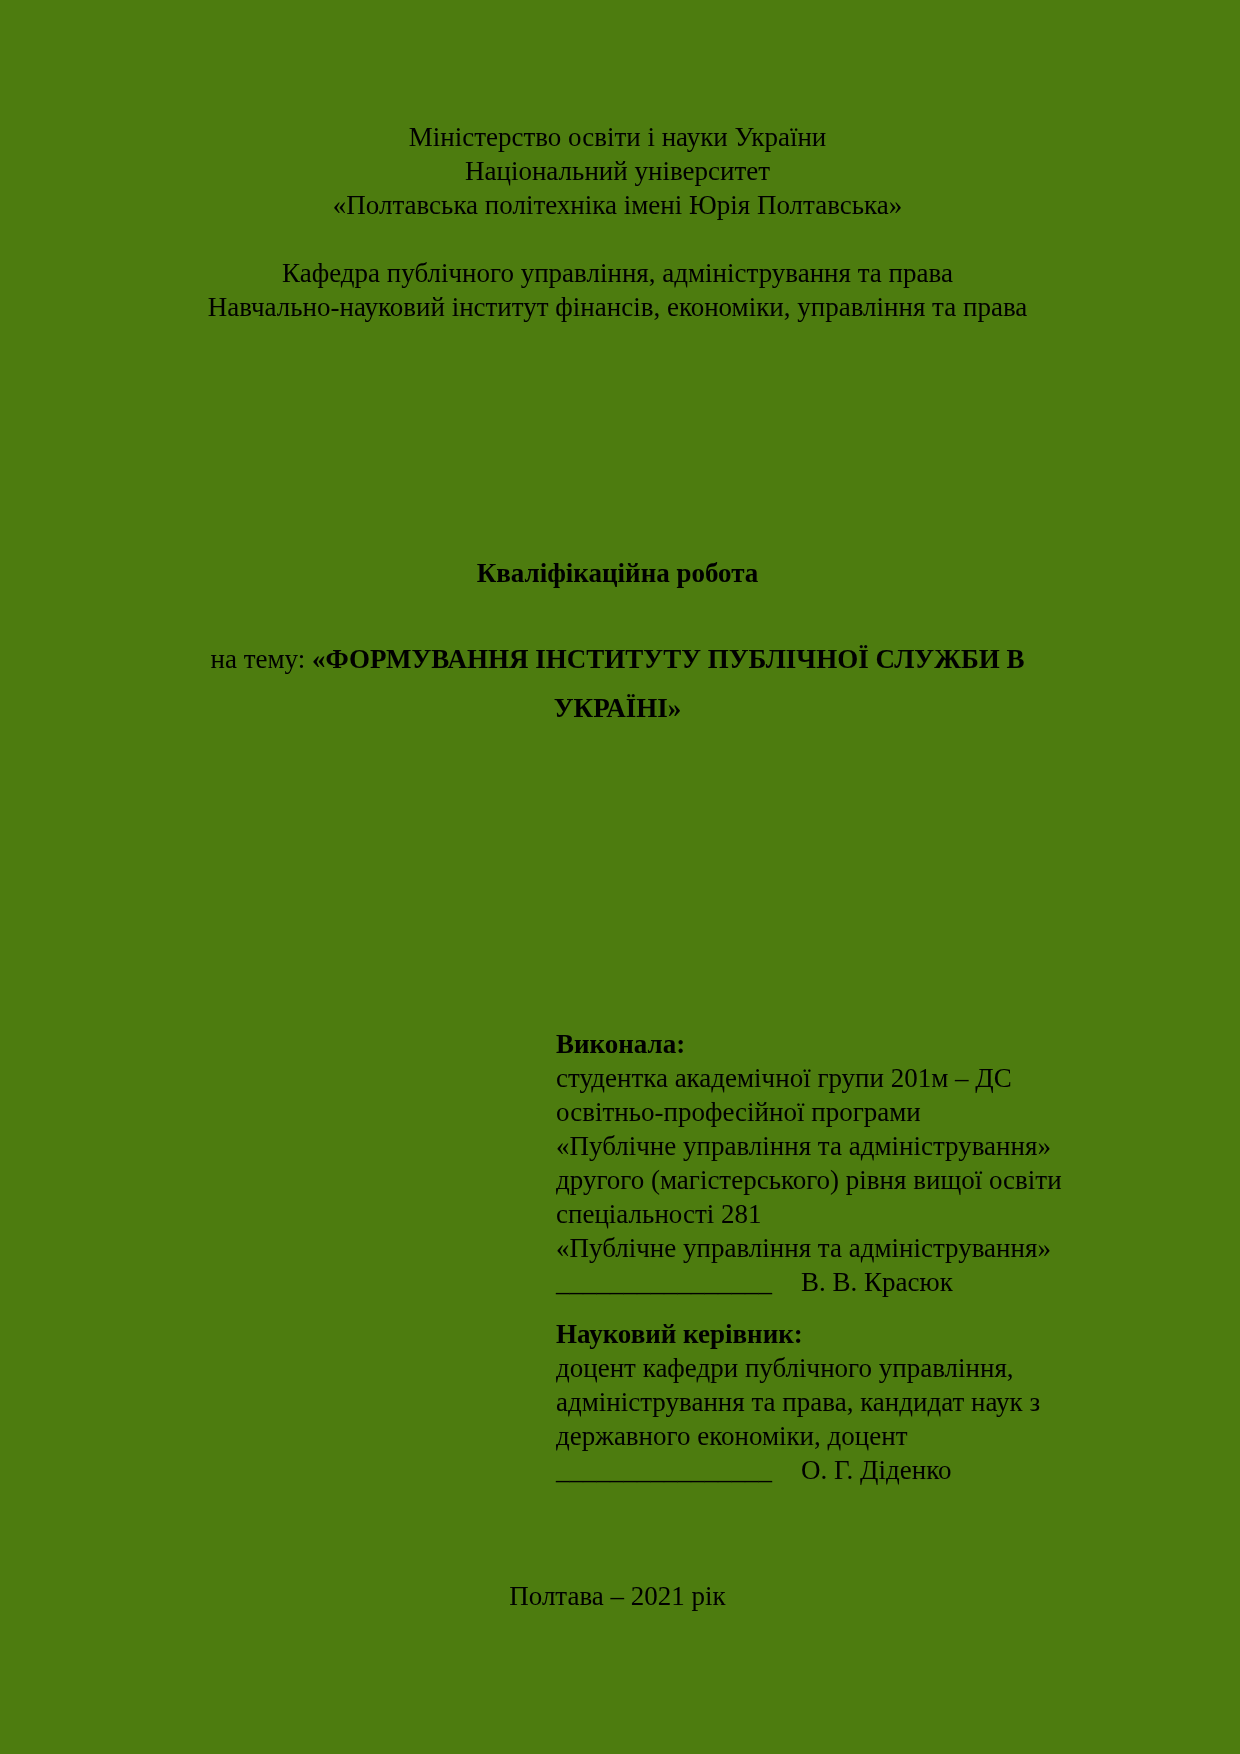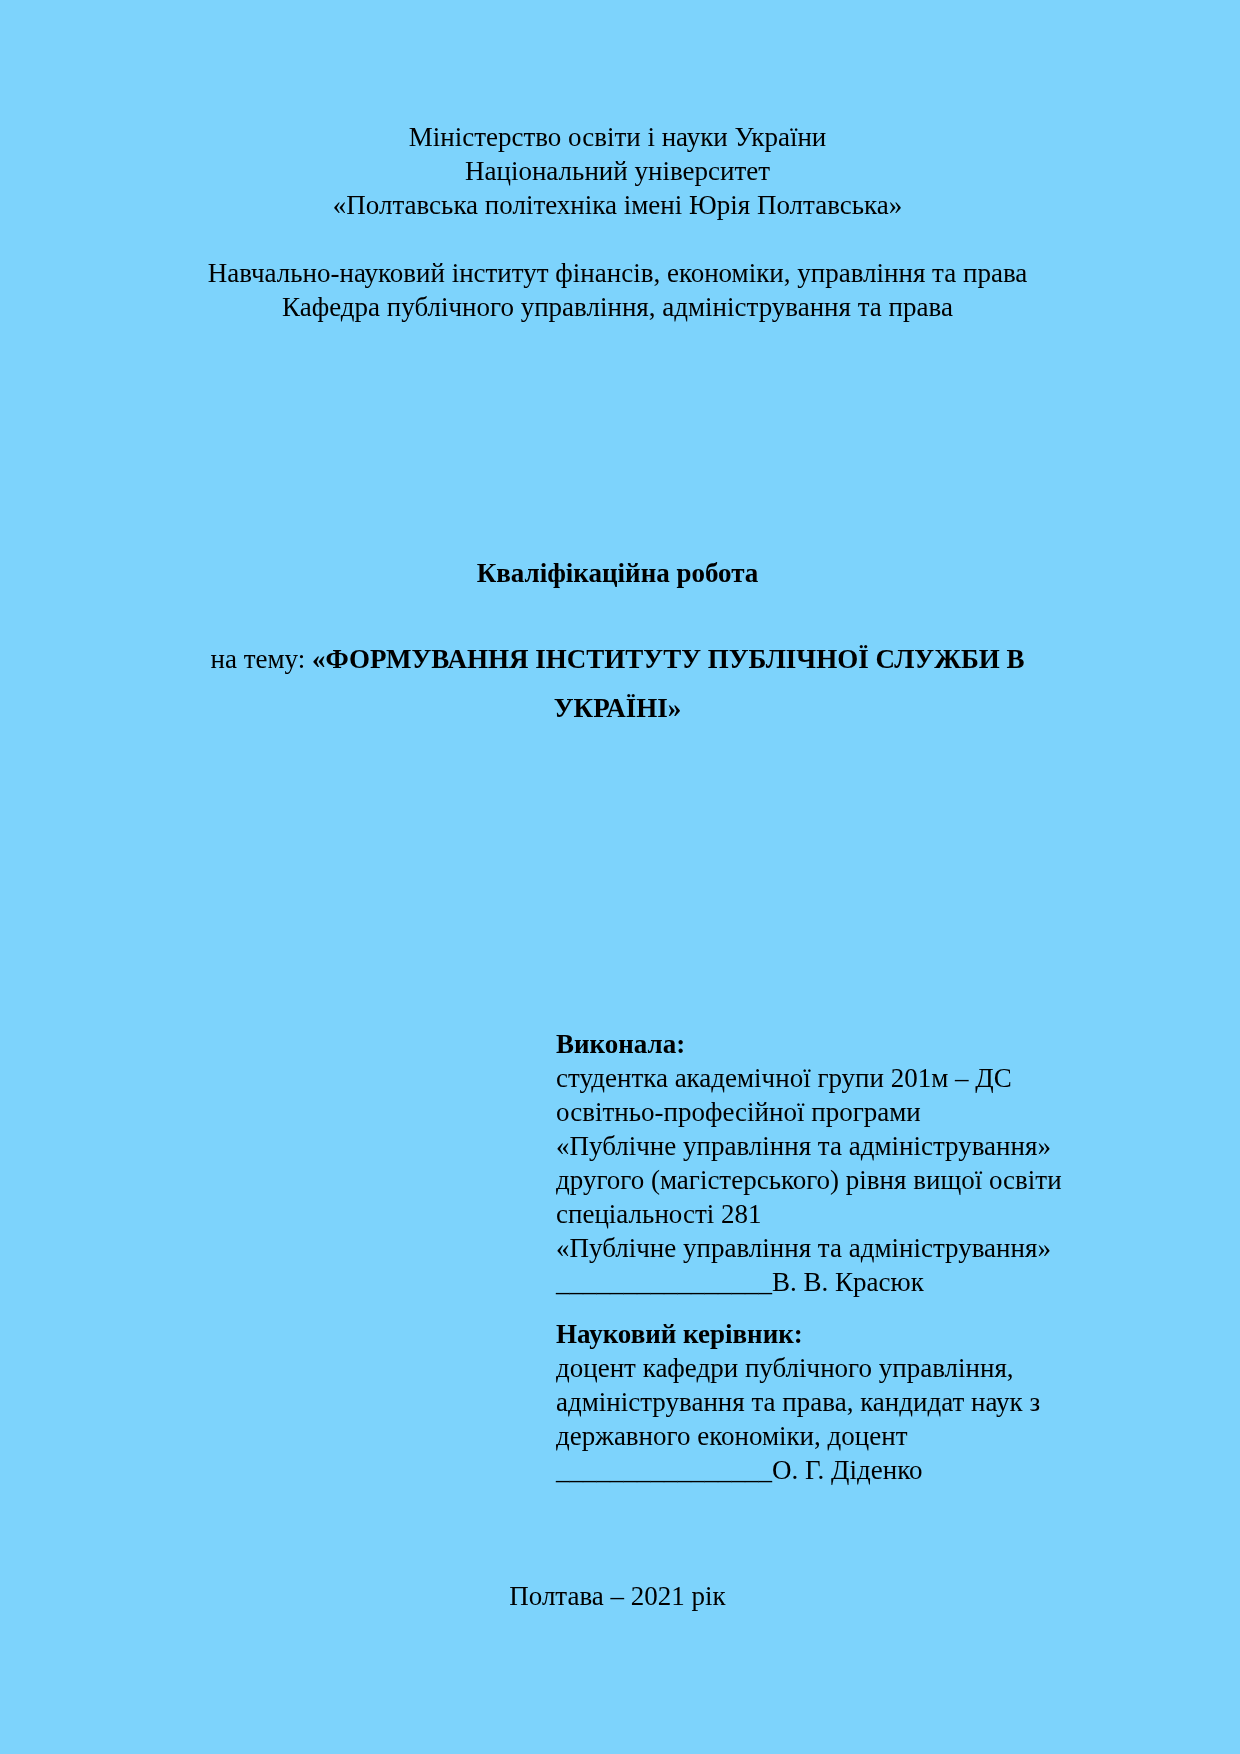--- a/index.html
+++ b/index.html
@@ -6,21 +6,21 @@
   html, body {
     margin: 0;
     padding: 0;
     background: #888;
   }
   .page {
     position: relative;
     width: 1240px;
     height: 1754px;
     margin: 0 auto;
-    background: #7dd3fc;
+    background: #4d7c0f;
     color: #000000;
     font-family: "Liberation Serif", "DejaVu Serif", serif;
     font-size: 27px;
     overflow: hidden;
   }
   
   .header {
     position: absolute;
     top: 120px;
     left: 160px;
@@ -50,43 +50,43 @@
   .b { font-weight: bold; margin-top: 18px; }
 
   .credits {
     position: absolute;
     top: 1009px;
     left: 556px;
     line-height: 34px;
     text-align: left;
     white-space: nowrap;
   }
-  .sig-name { }
+  .sig-name { margin-left: 29px; }
 
   .footer {
     position: absolute;
     top: 1579px;
     left: 160px;
     width: 915px;
     text-align: center;
     line-height: 34px;
   }
 </style>
 </head>
 <body>
 
 <div class="page">
 
   <div class="header">
     <div>Міністерство освіти і науки України</div>
     <div>Національний університет</div>
     <div>«Полтавська політехніка імені Юрія Полтавська»</div>
     <div class="spacer-line"></div>
+    <div>Кафедра публічного управління, адміністрування та права</div>
     <div>Навчально-науковий інститут фінансів, економіки, управління та права</div>
-    <div>Кафедра публічного управління, адміністрування та права</div>
   </div>
 
   <div class="work-type">Кваліфікаційна робота</div>
 
   <div class="topic">
     <span>на тему: </span><span class="b">«ФОРМУВАННЯ ІНСТИТУТУ ПУБЛІЧНОЇ СЛУЖБИ В</span><br>
     <span class="b">УКРАЇНІ»</span>
   </div>
 
   <div class="credits">

